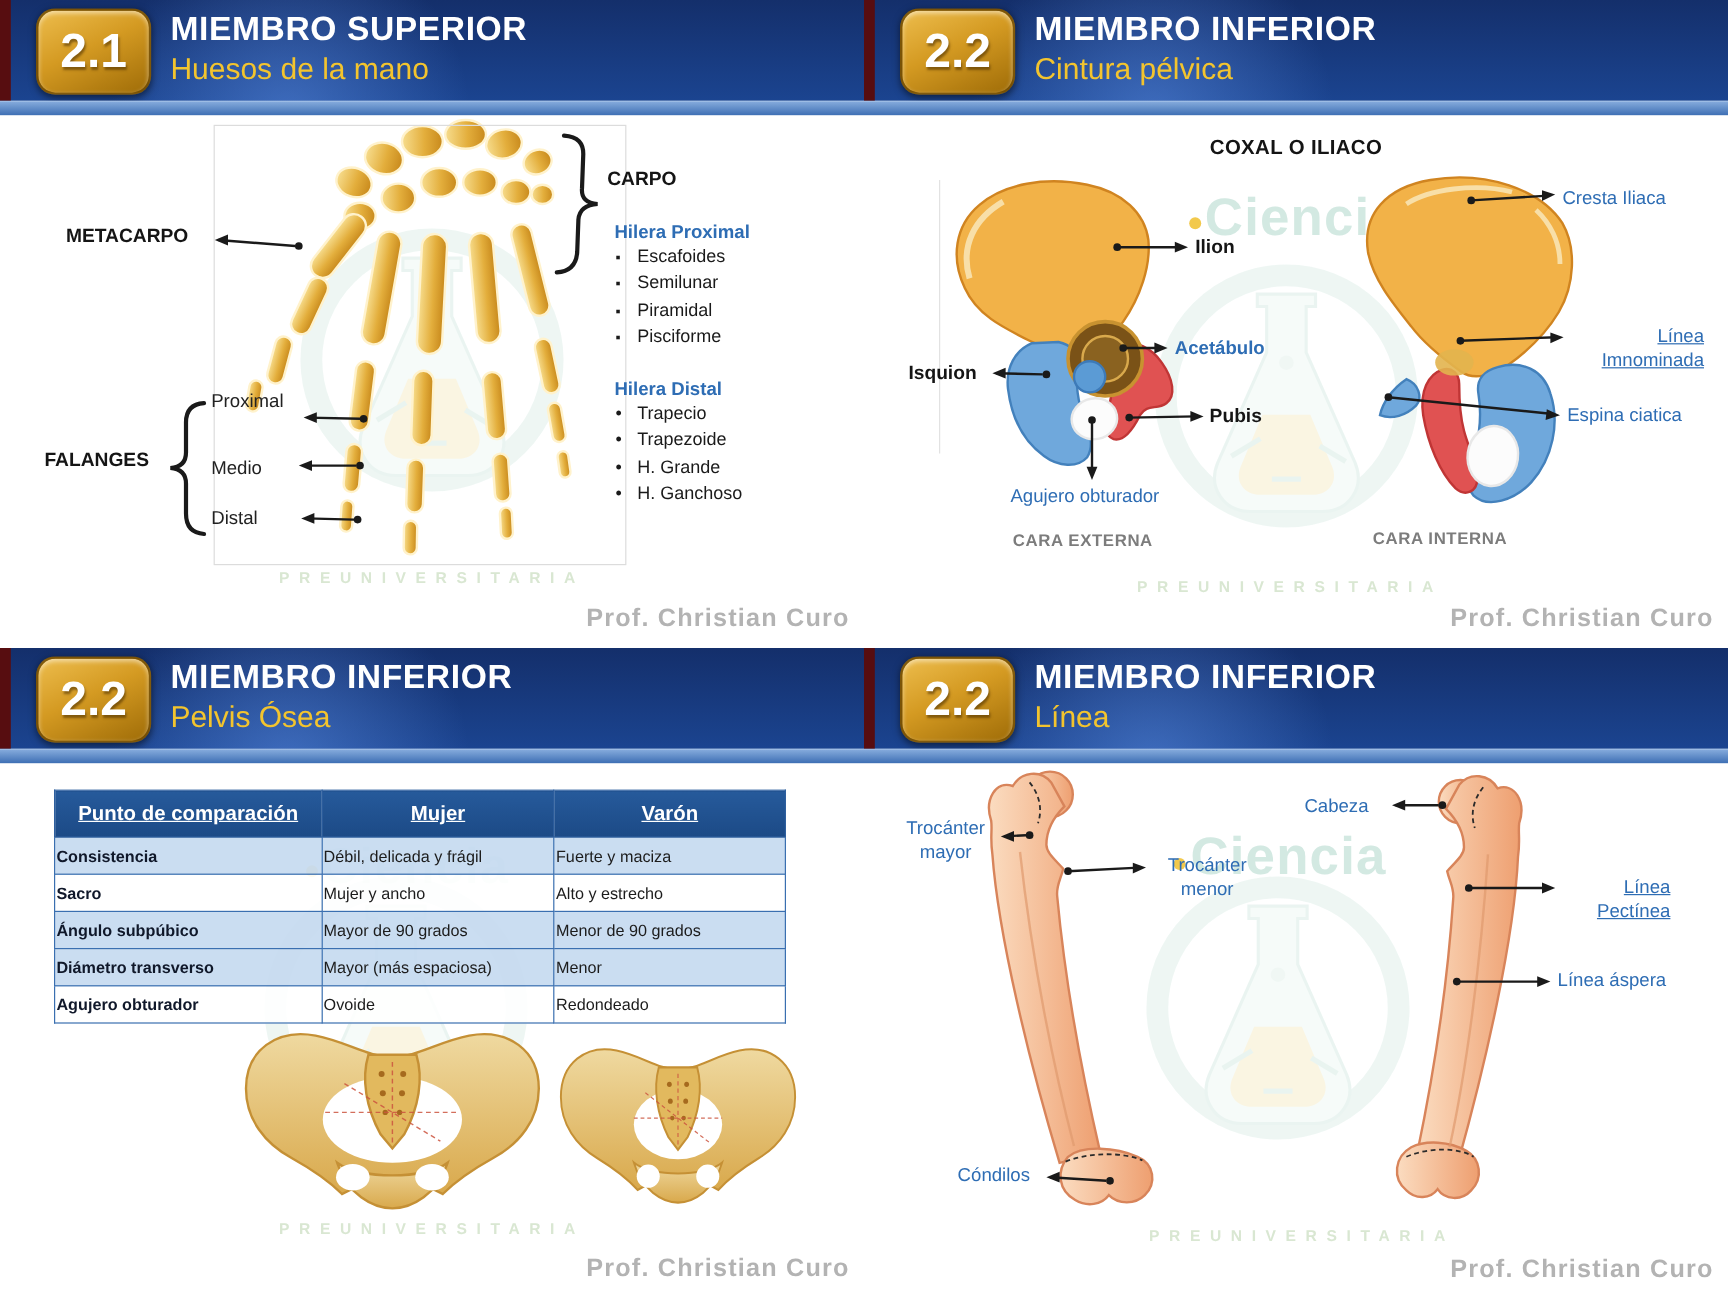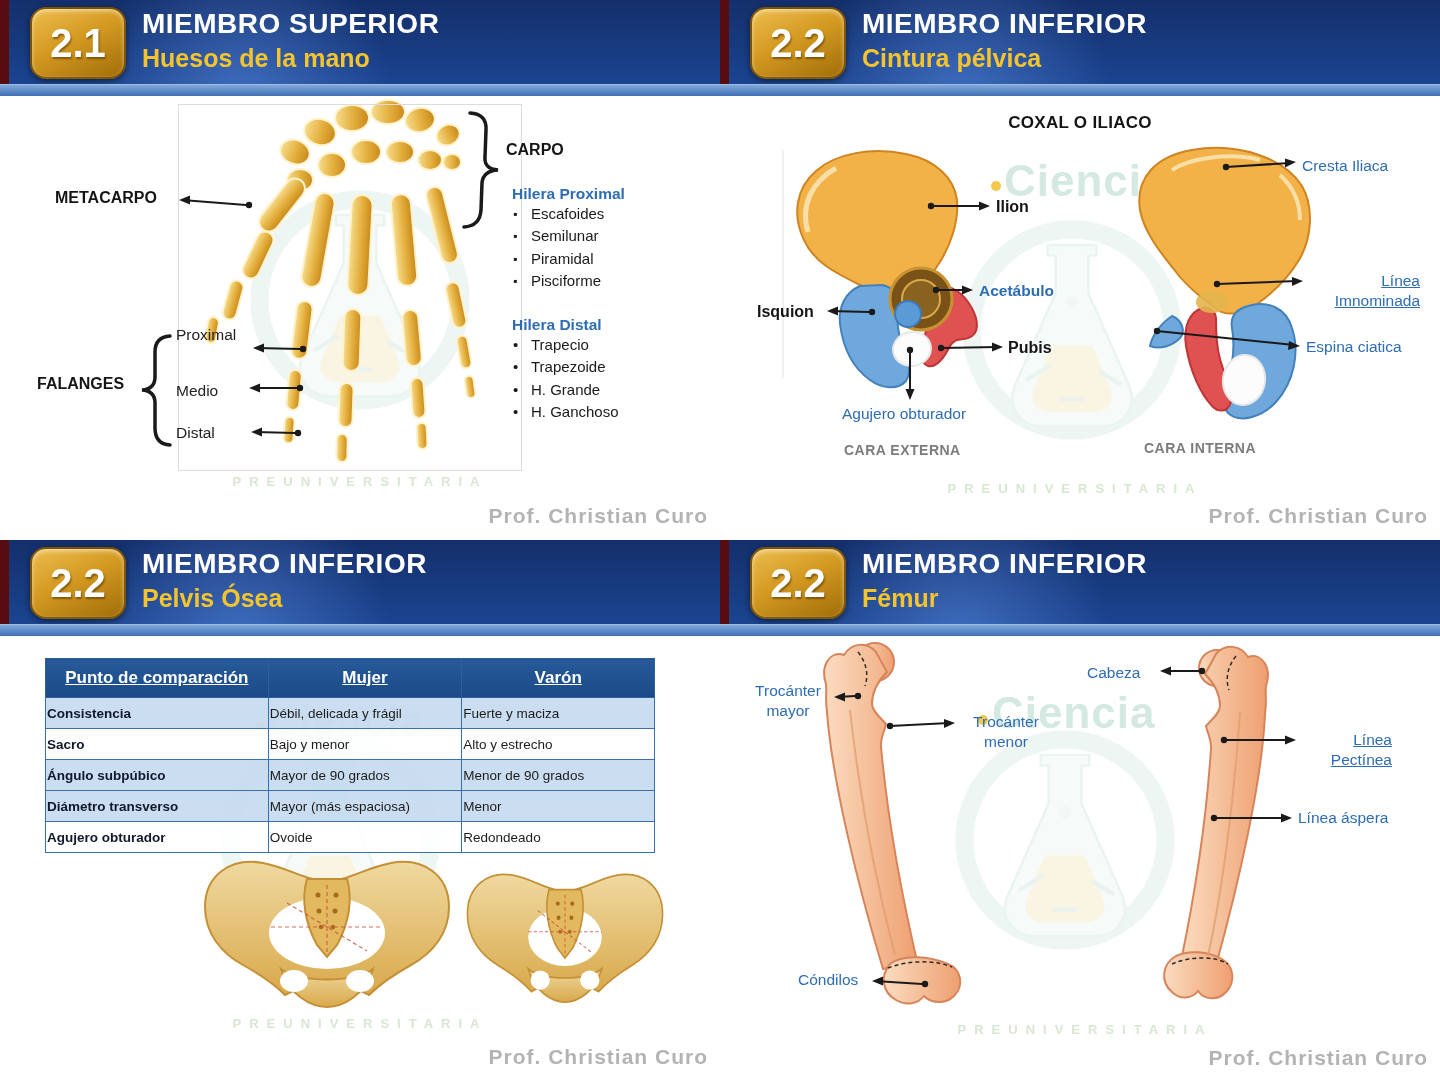--- a/index.html
+++ b/index.html
@@ -15,21 +15,21 @@
   .hd-edge{position:absolute;left:0;top:0;width:9px;height:84px;background:#570d10;}
   .hd-stripe{position:absolute;left:0;top:84px;width:720px;height:11px;
       background:linear-gradient(180deg,#83a9db,#3e6fb4);border-top:1px solid #9dbce4;}
   .badge{position:absolute;left:30px;top:7px;width:92px;height:68px;border-radius:16px;
       background:linear-gradient(155deg,#edbd4d 0%,#d49a22 45%,#a06d08 100%);
       border:2px solid rgba(110,74,4,.85);
       box-shadow:inset 0 2px 4px rgba(255,255,255,.55), 0 2px 6px rgba(0,0,0,.5);
       color:#fff;font-size:40px;font-weight:bold;display:flex;align-items:center;justify-content:center;
       text-shadow:1px 2px 2px rgba(80,50,0,.6);}
   .hd-title{position:absolute;left:142px;top:8px;font-size:28px;font-weight:bold;color:#fff;letter-spacing:.5px;}
-  .hd-sub{position:absolute;left:142px;top:44px;font-size:25px;font-weight:bold;color:#f3c42e;}
+  .hd-sub{position:absolute;left:142px;top:44px;font-size:25px;font-weight:normal;color:#f3c42e;}
 
   
   .content{position:absolute;inset:0;}
   .art{position:absolute;left:0;top:0;}
   .lbl{position:absolute;white-space:nowrap;line-height:20px;}
   .lbl-k{font-weight:bold;color:#151515;font-size:16px;}
   .lbl-r{color:#222;font-size:15.5px;}
   .lbl-b{color:#2e6db4;font-size:15.5px;}
   .lbl-bb{color:#2e6db4;font-size:15.5px;font-weight:bold;}
   .lbl-bh{color:#2e6db4;font-size:15.5px;font-weight:bold;}
@@ -322,21 +322,21 @@
           <th>Mujer</th>
           <th>Varón</th>
         </tr>
         <tr class="sh">
           <td class="c1">Consistencia</td>
           <td>Débil, delicada y frágil</td>
           <td>Fuerte y maciza</td>
         </tr>
         <tr>
           <td class="c1">Sacro</td>
-          <td>Bajo y menor</td>
+          <td>Mujer y ancho</td>
           <td>Alto y estrecho</td>
         </tr>
         <tr class="sh">
           <td class="c1">Ángulo subpúbico</td>
           <td>Mayor de 90 grados</td>
           <td>Menor de 90 grados</td>
         </tr>
         <tr class="sh">
           <td class="c1">Diámetro transverso</td>
           <td>Mayor (más espaciosa)</td>
@@ -416,18 +416,18 @@
       <div class="lbl lbl-b wrapl" style="left:580px;top:190px;width:92px">Línea Pectínea</div>
       <div class="lbl lbl-b" style="left:578px;top:268px">Línea áspera</div>
       <div class="lbl lbl-b" style="left:78px;top:430px">Cóndilos</div>
       <div class="wm-text" style="left:185px;width:360px;top:482px">PREUNIVERSITARIA</div>
       <div class="credit" style="right:12px;top:506px">Prof. Christian Curo</div>
     </div>
     <header class="hd">
       <div class="hd-edge"></div>
       <div class="badge">2.2</div>
       <div class="hd-title">MIEMBRO INFERIOR</div>
-      <div class="hd-sub">Fémur</div>
+      <div class="hd-sub">Línea</div>
     </header>
     <div class="hd-stripe"></div>
   </section>
 
 </div>
 
 </body></html>

